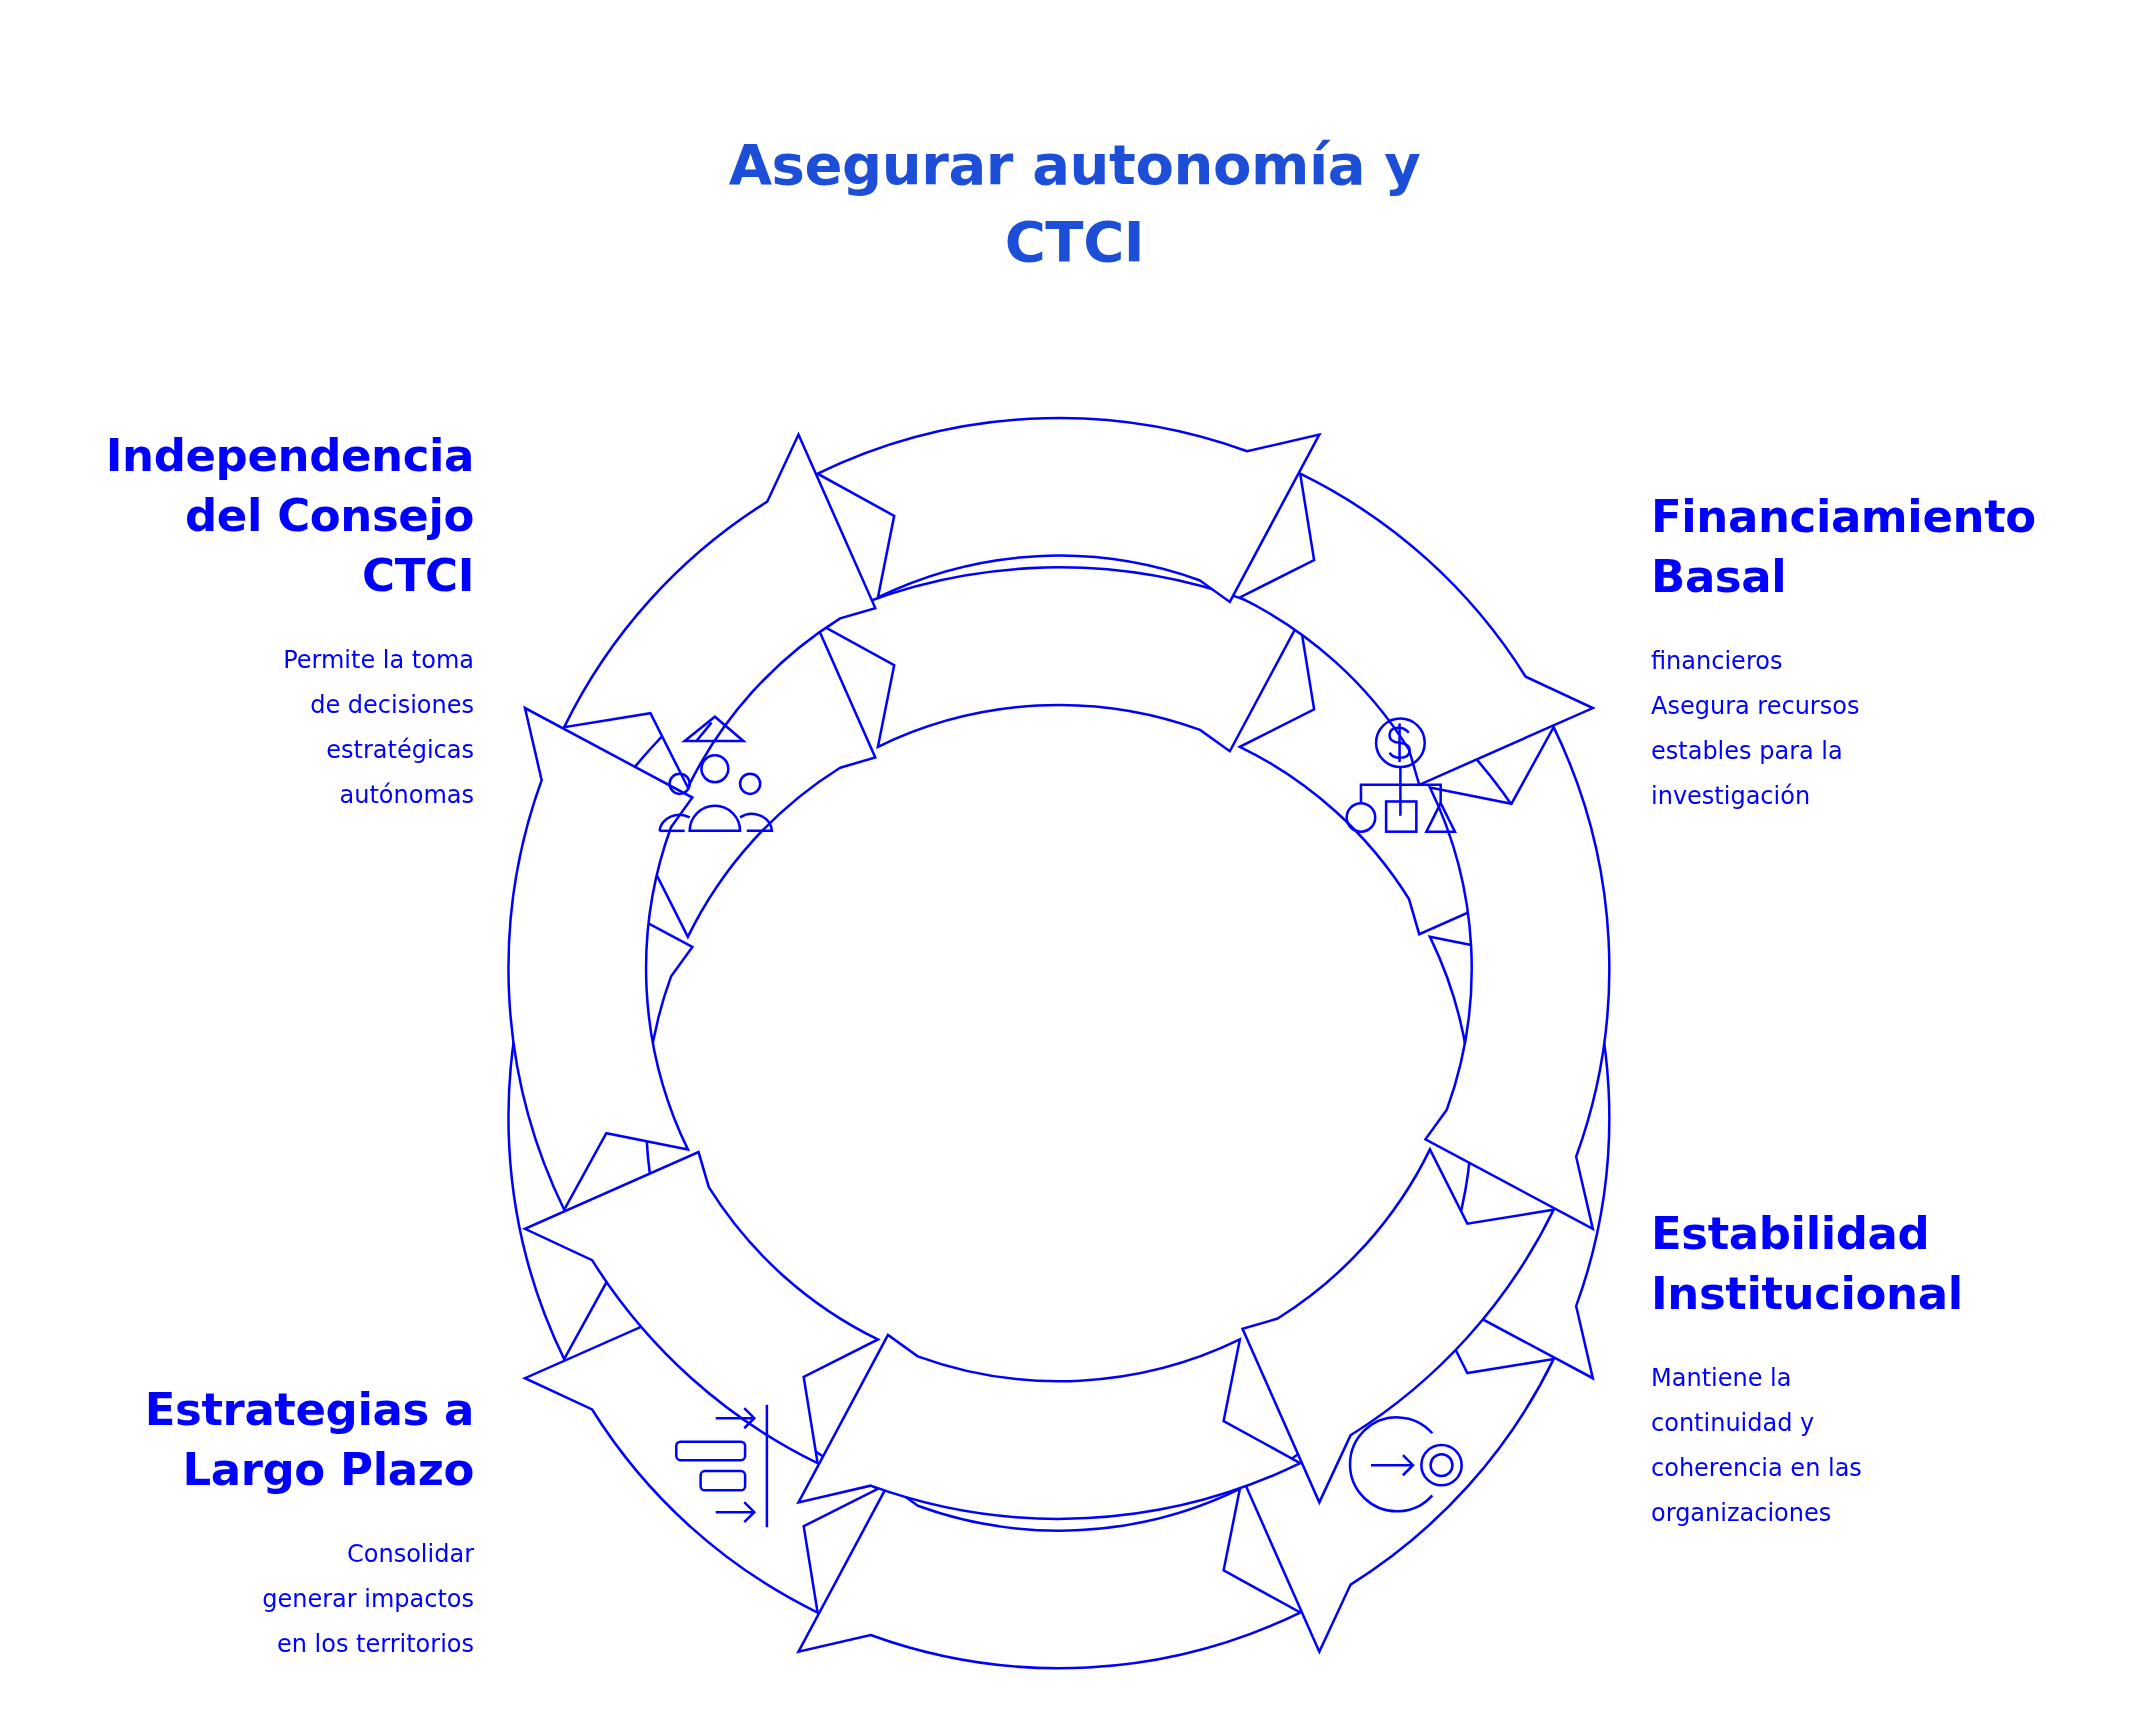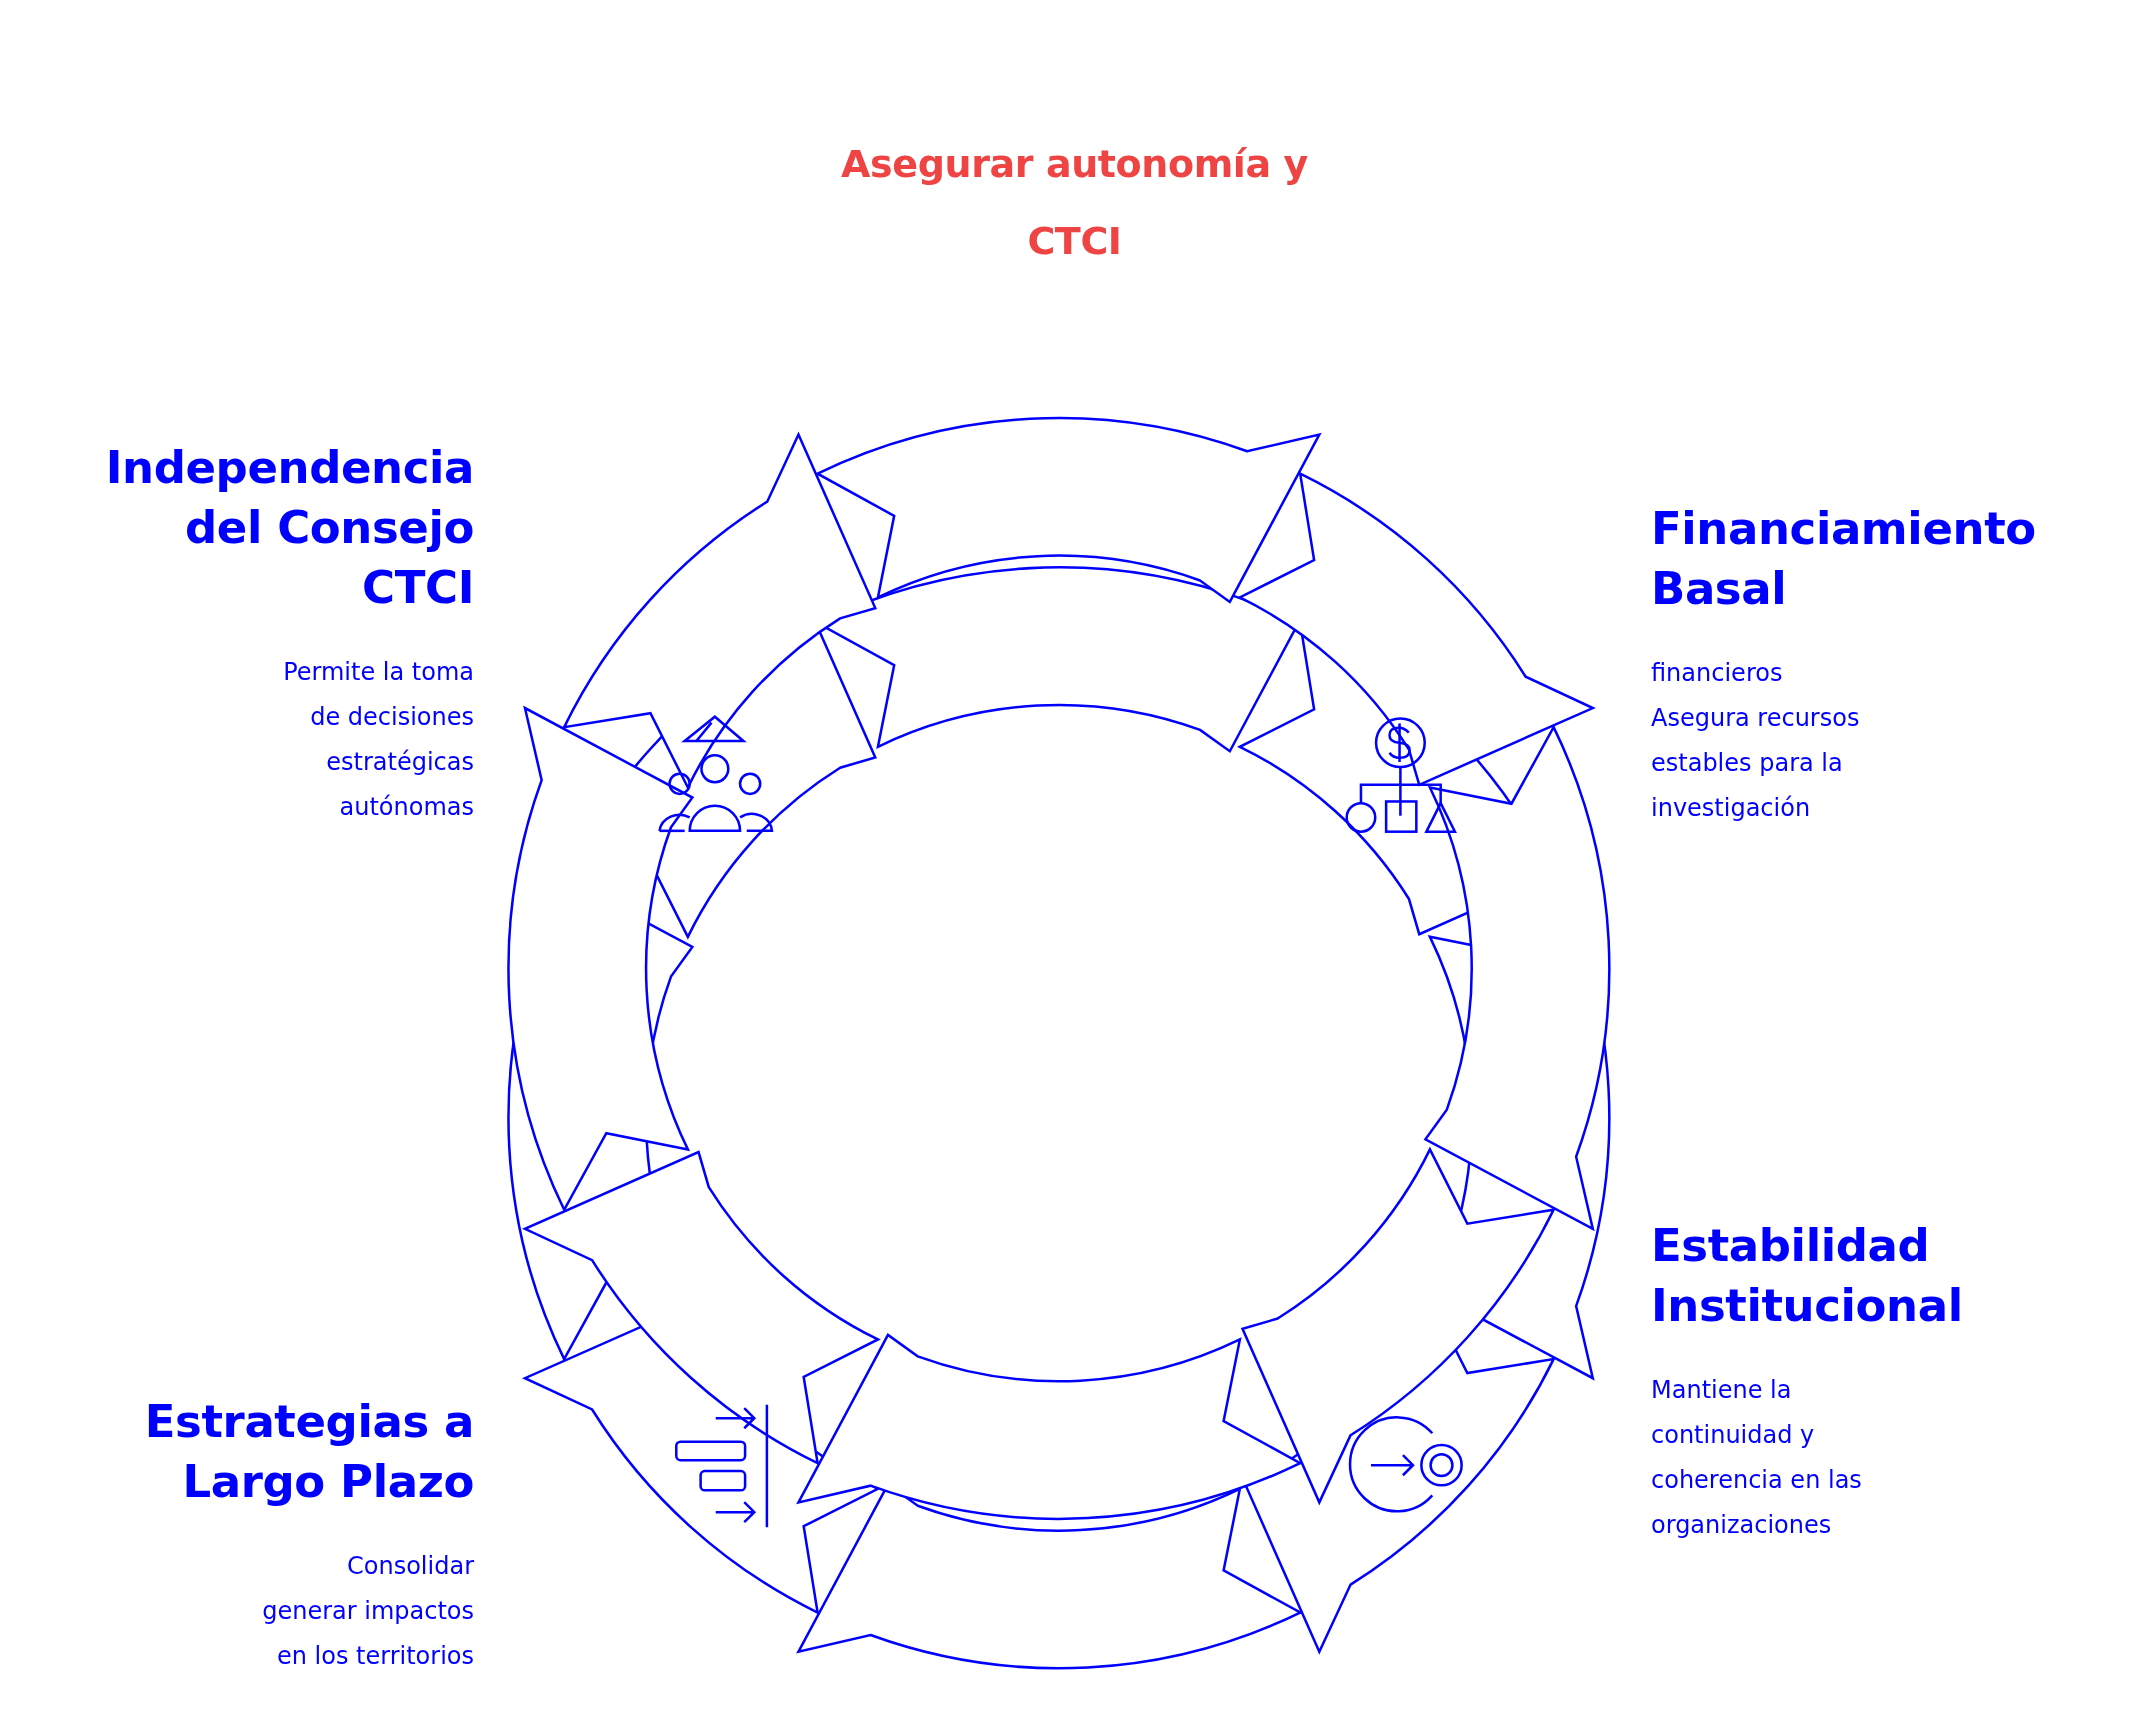--- a/index.html
+++ b/index.html
@@ -1,21 +1,21 @@
 <!DOCTYPE html>
 <html style="font-size:13.4px"><head>
 <meta charset="utf-8">
 <style>
   html, body { margin: 0; padding: 0; background: #ffffff; }
   body { width: 2148px; height: 1733px; position: relative; overflow: hidden;
          font-family: "DejaVu Sans", "Liberation Sans", sans-serif; color: #0000ff; }
   .title { position: absolute; left: 487px; top: 126px; width: 1175px; text-align: center;
-           font-size: 38px; font-weight: bold; line-height: 77px; color: #ef4444; letter-spacing: -0.4px; }
+           font-size: 56px; font-weight: bold; line-height: 77px; color: #1d4ed8; letter-spacing: -0.4px; }
   .title span { display: block; }
-  .block { position: absolute; width: 436px; margin-top: 12px; }
+  .block { position: absolute; width: 436px; }
   .block.left { text-align: right; }
   .block.right { text-align: left; }
   .block h2 { margin: 0; font-size: 45px; font-weight: bold; line-height: 60px; color: #0000ff; letter-spacing: -0.4px; }
   .block h2 span { display: block; }
   .block p { margin: 32px 0 0 0; font-size: 24px; line-height: 45px; color: #0000ff; font-weight: normal; }
   .block p span { display: block; }
   #b-tl { left: 38px; top: 426px; }
   #b-tr { left: 1651px; top: 487px; }
   #b-bl { left: 38px; top: 1380px; }
   #b-br { left: 1651px; top: 1204px; }

